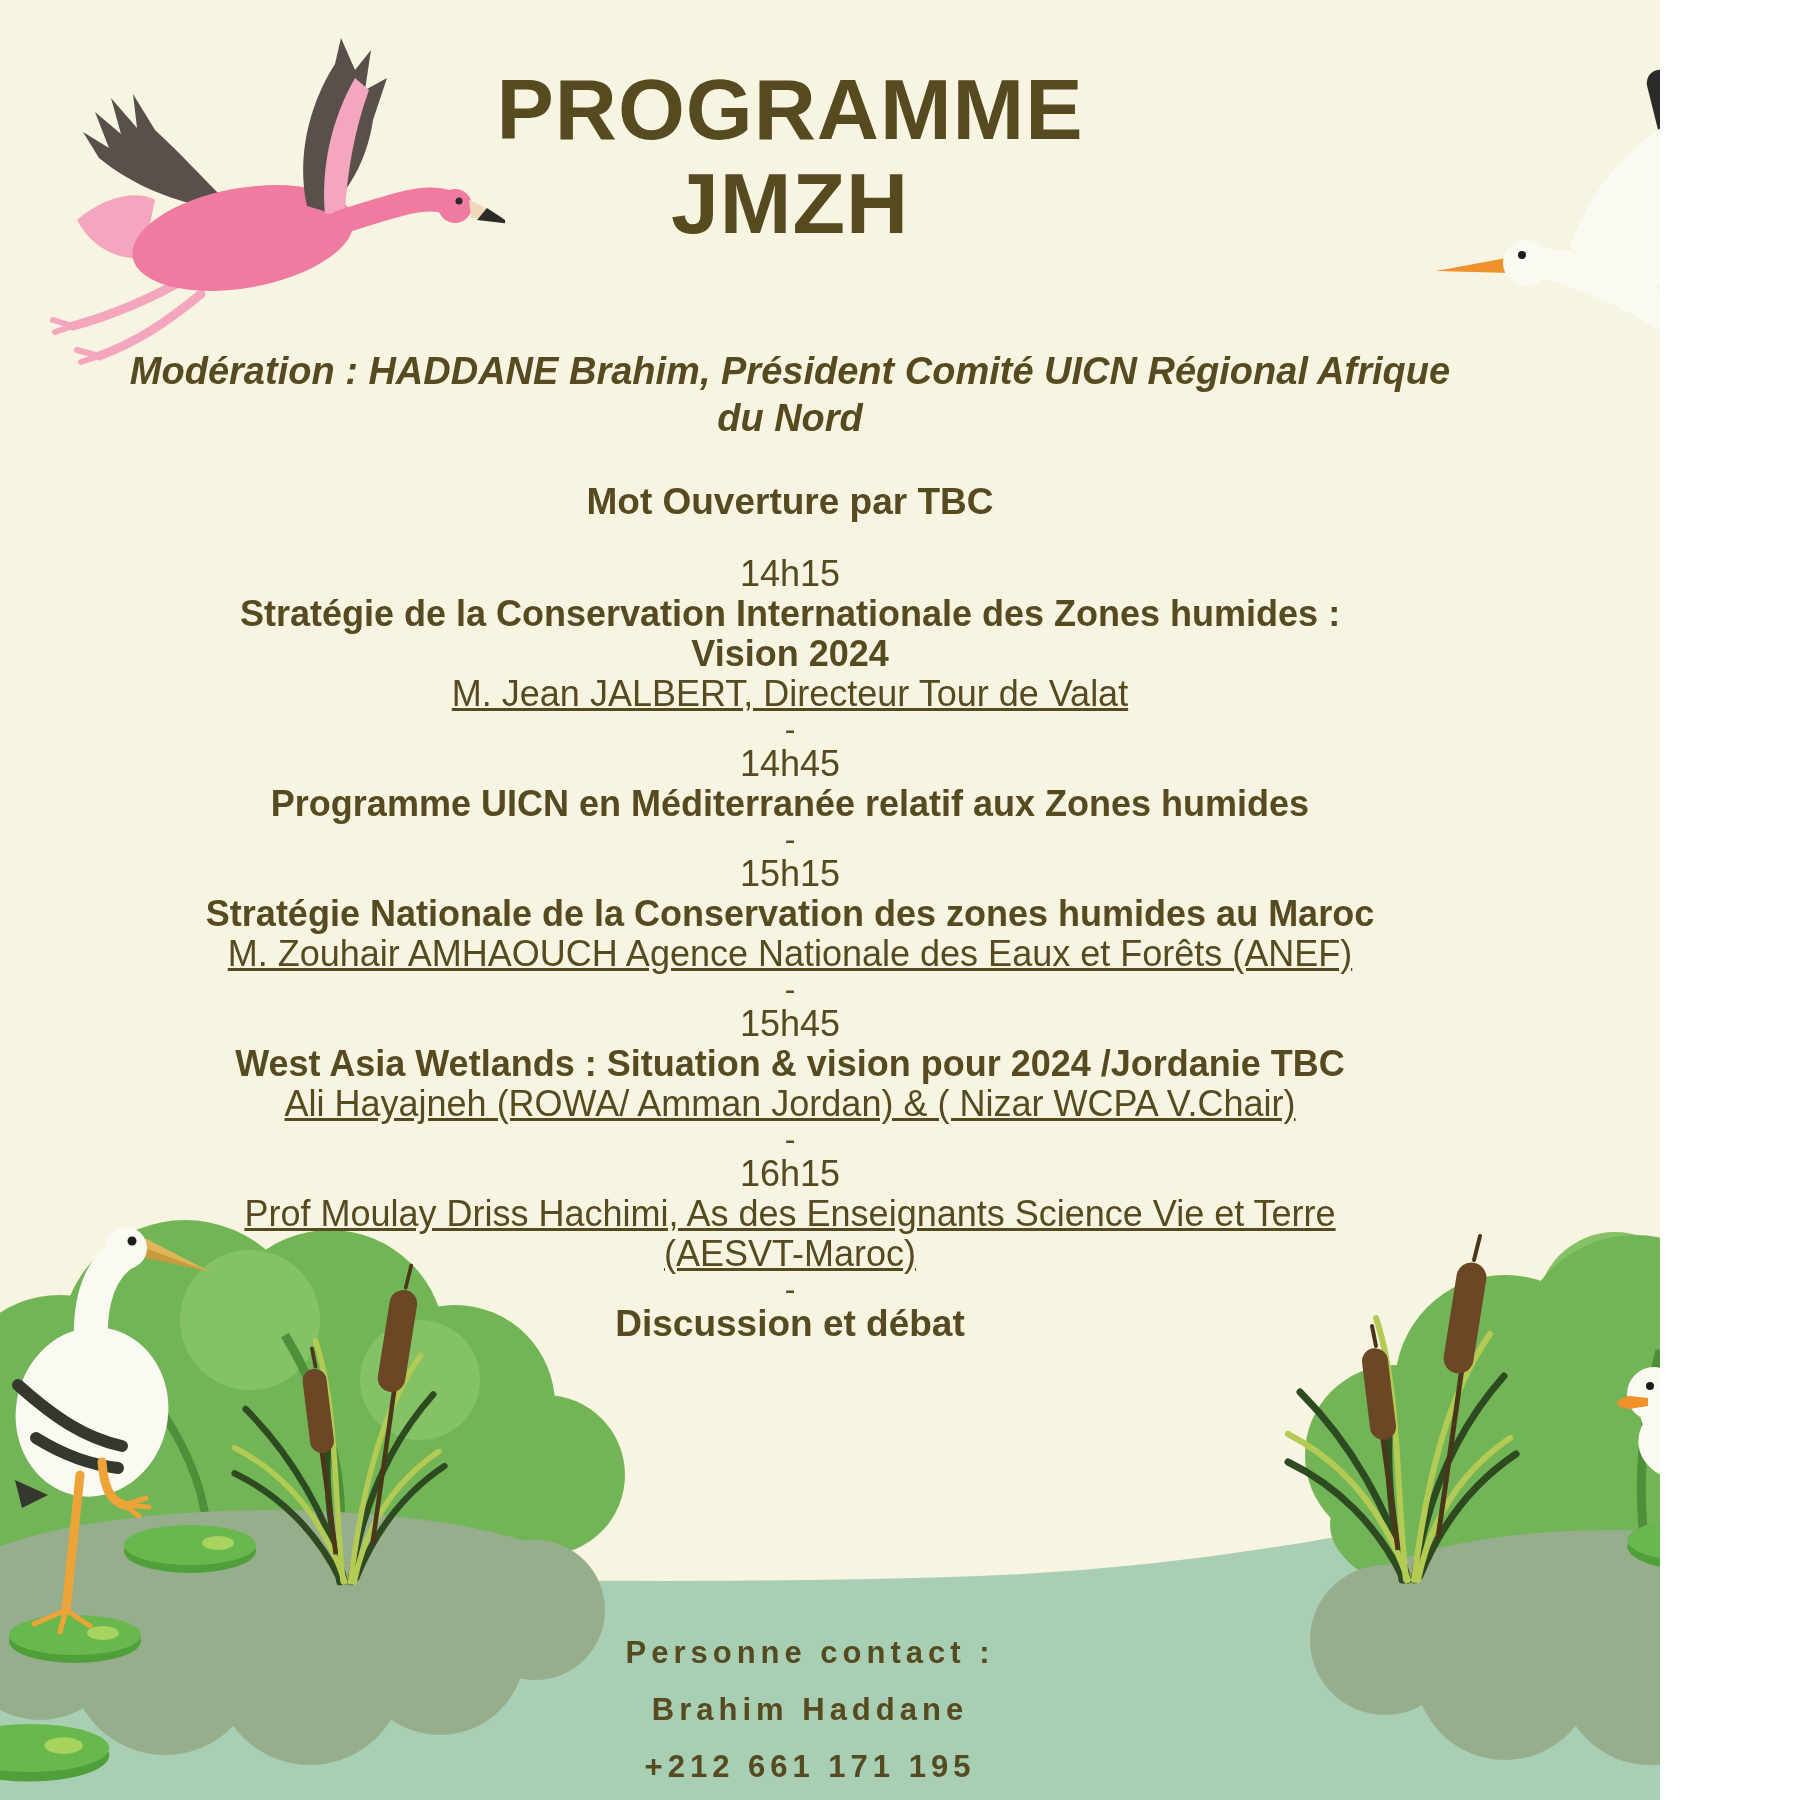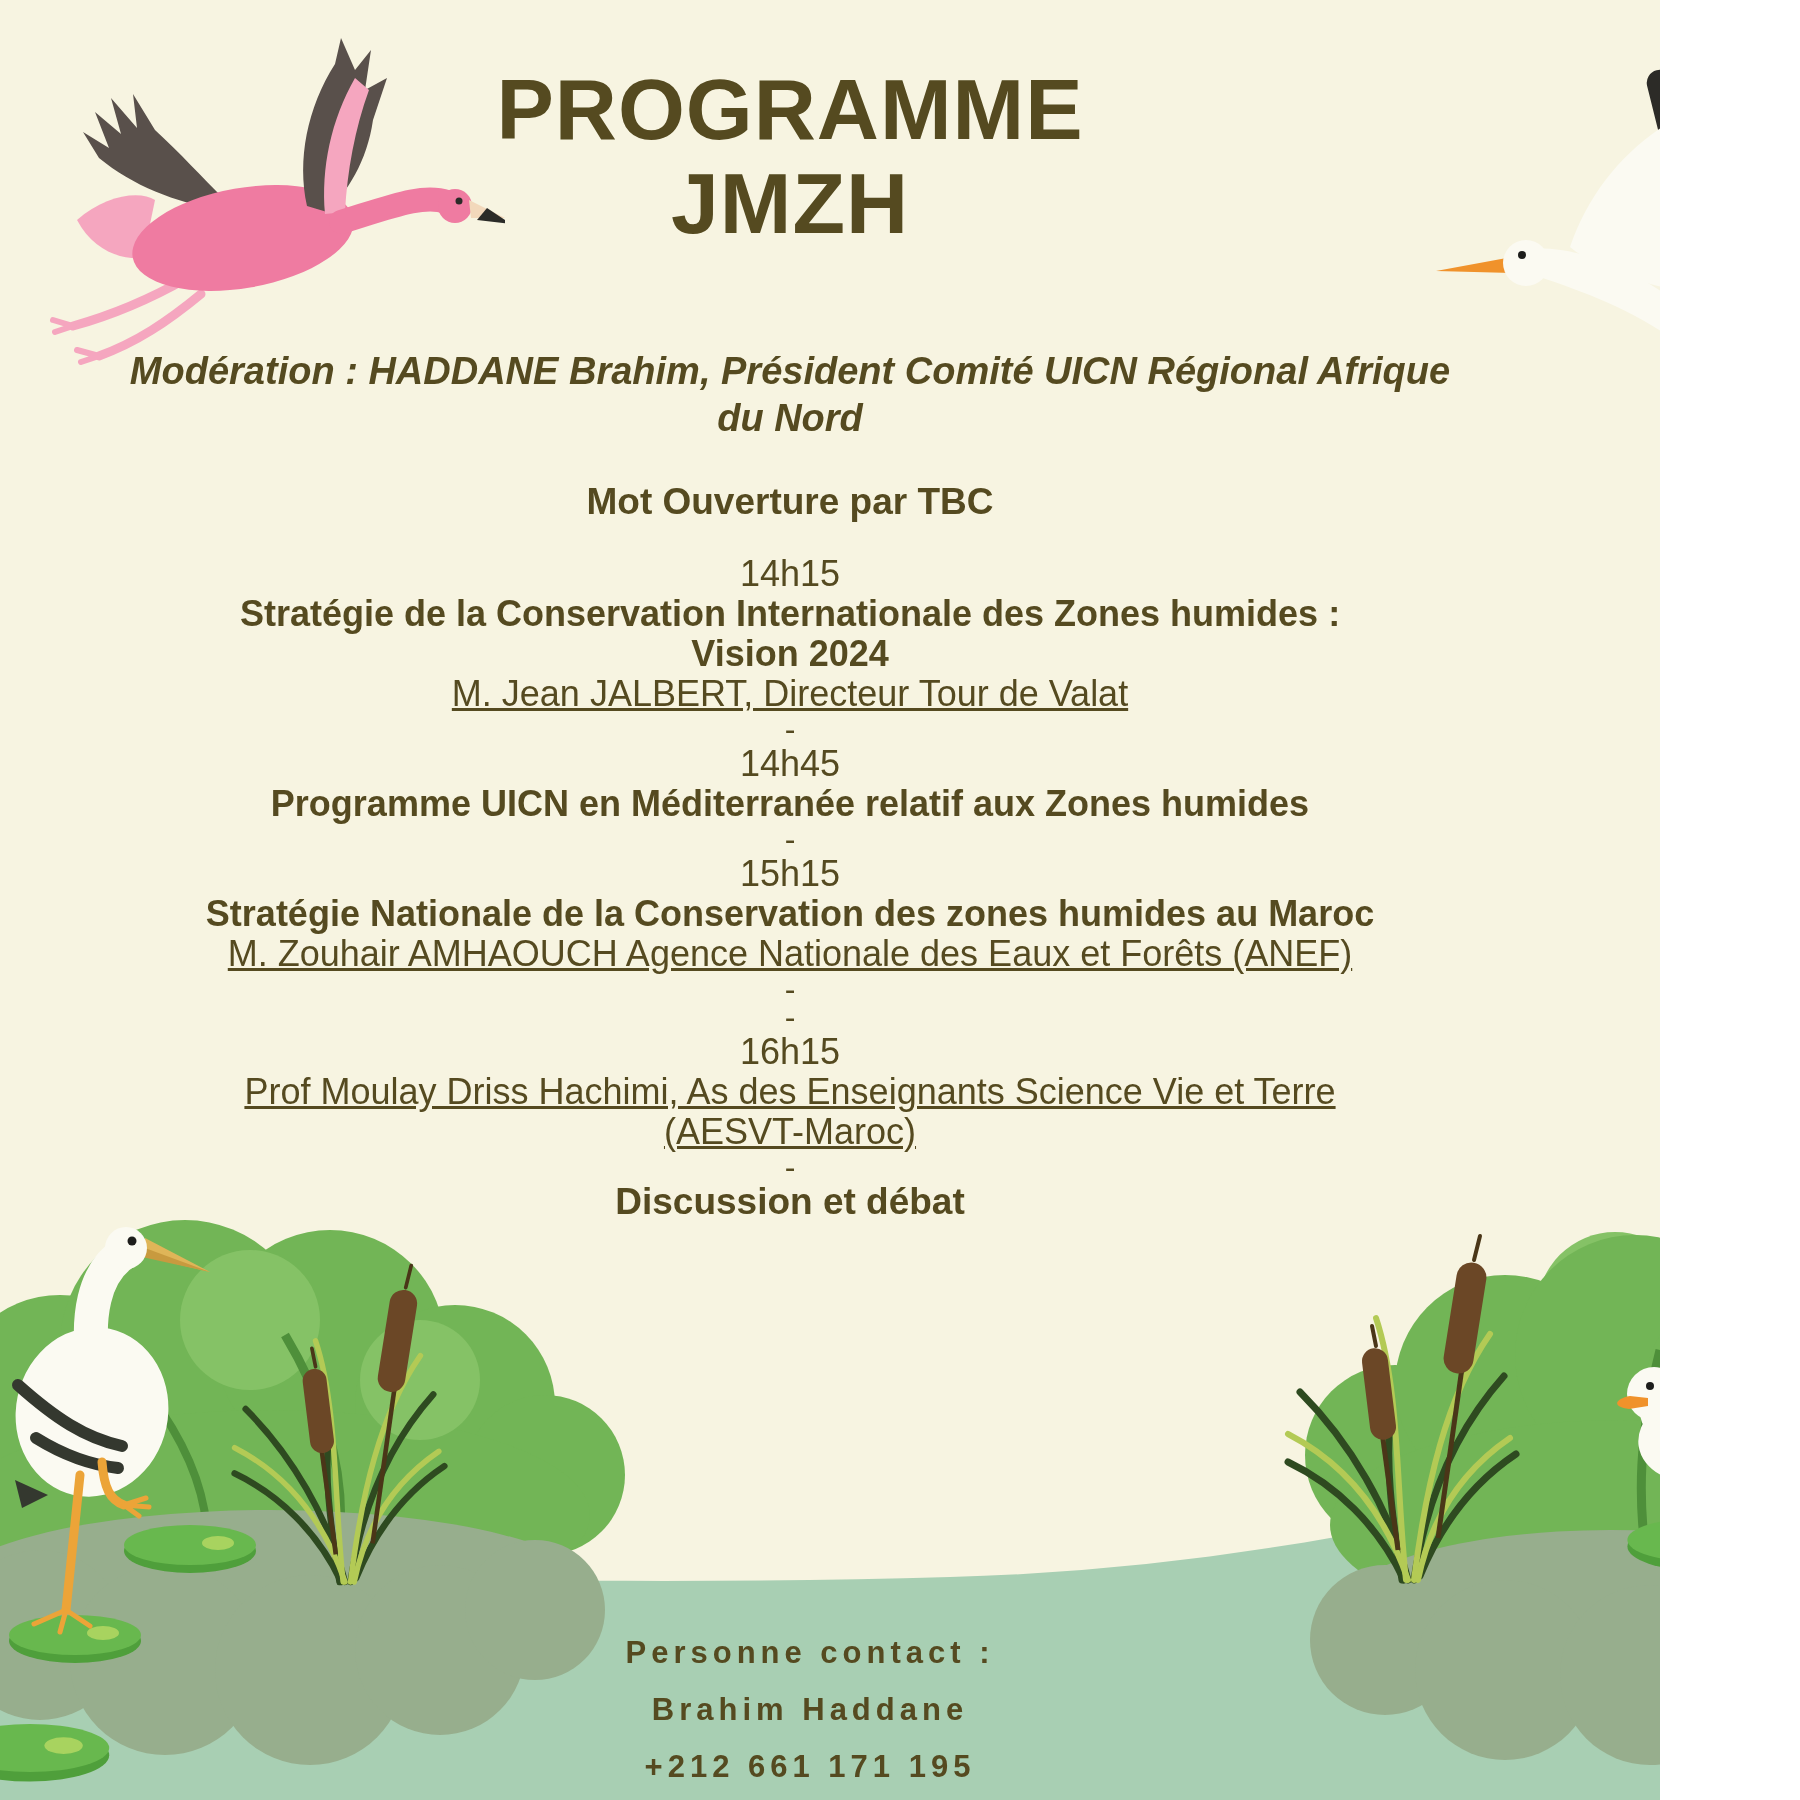--- a/index.html
+++ b/index.html
@@ -84,20 +84,25 @@
       <div class="time">14h45</div>
       <div class="stitle">Programme UICN en Méditerranée relatif aux Zones humides</div>
     </div>
   <div class="separator">-</div>
     <div class="session">
       <div class="time">15h15</div>
       <div class="stitle">Stratégie Nationale de la Conservation des zones humides au Maroc</div>
       <div class="speaker">M. Zouhair AMHAOUCH Agence Nationale des Eaux et Forêts (ANEF)</div>
     </div>
   <div class="separator">-</div>
+    <div class="session">
+      <div class="time">15h45</div>
+      <div class="stitle">West Asia Wetlands : Situation &amp; vision pour 2024 /Jordanie TBC</div>
+      <div class="speaker">Ali Hayajneh (ROWA/ Amman Jordan) &amp; ( Nizar WCPA V.Chair)</div>
+    </div>
   <div class="separator">-</div>
     <div class="session">
       <div class="time">16h15</div>
       <div class="speaker">Prof Moulay Driss Hachimi, As des Enseignants Science Vie et Terre
 (AESVT-Maroc)</div>
     </div>
   <div class="separator">-</div>
       </div>
     <p class="closing">Discussion et débat</p>
   </div>

